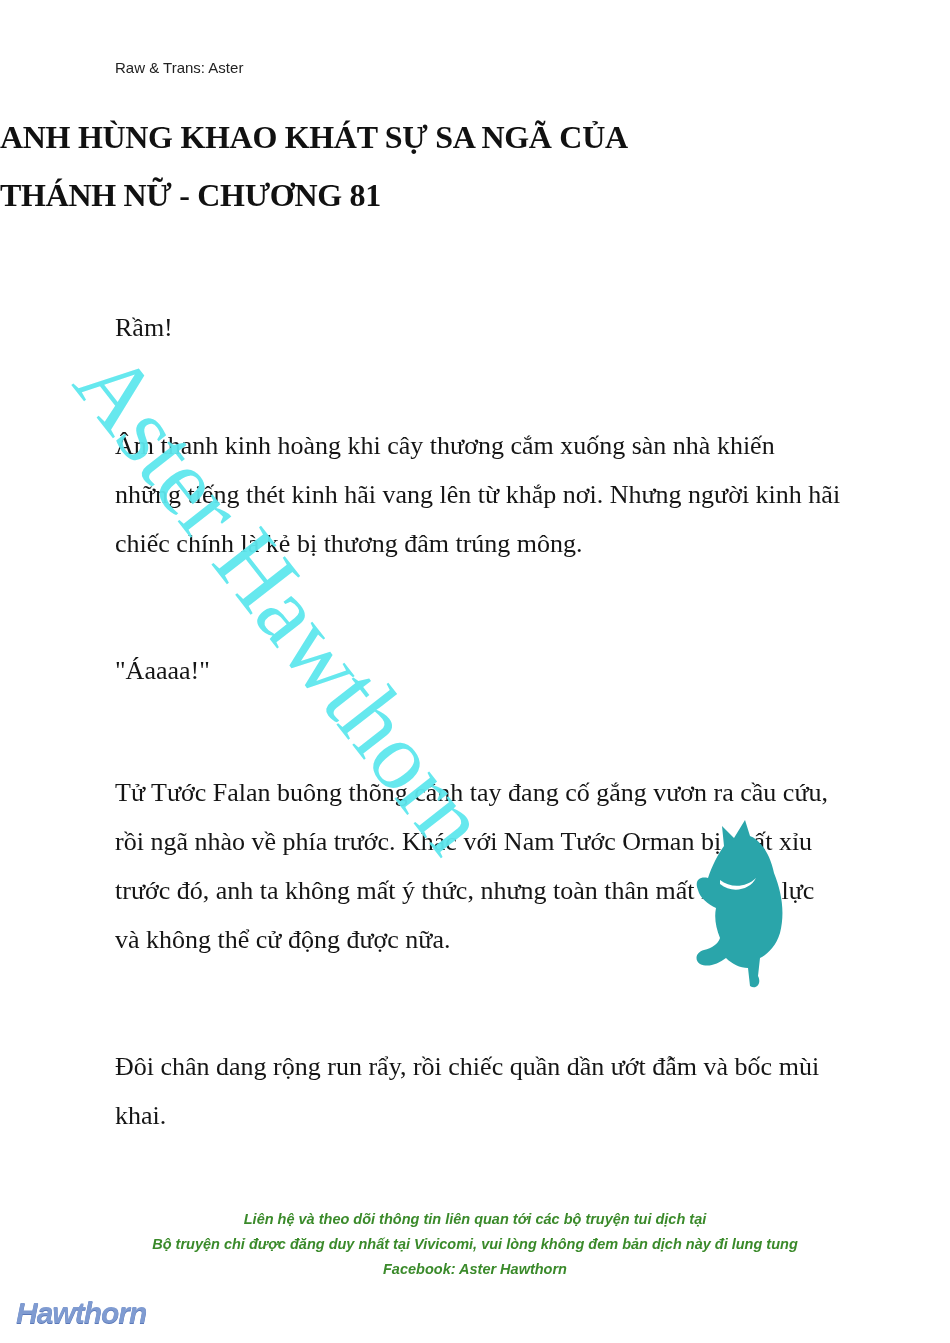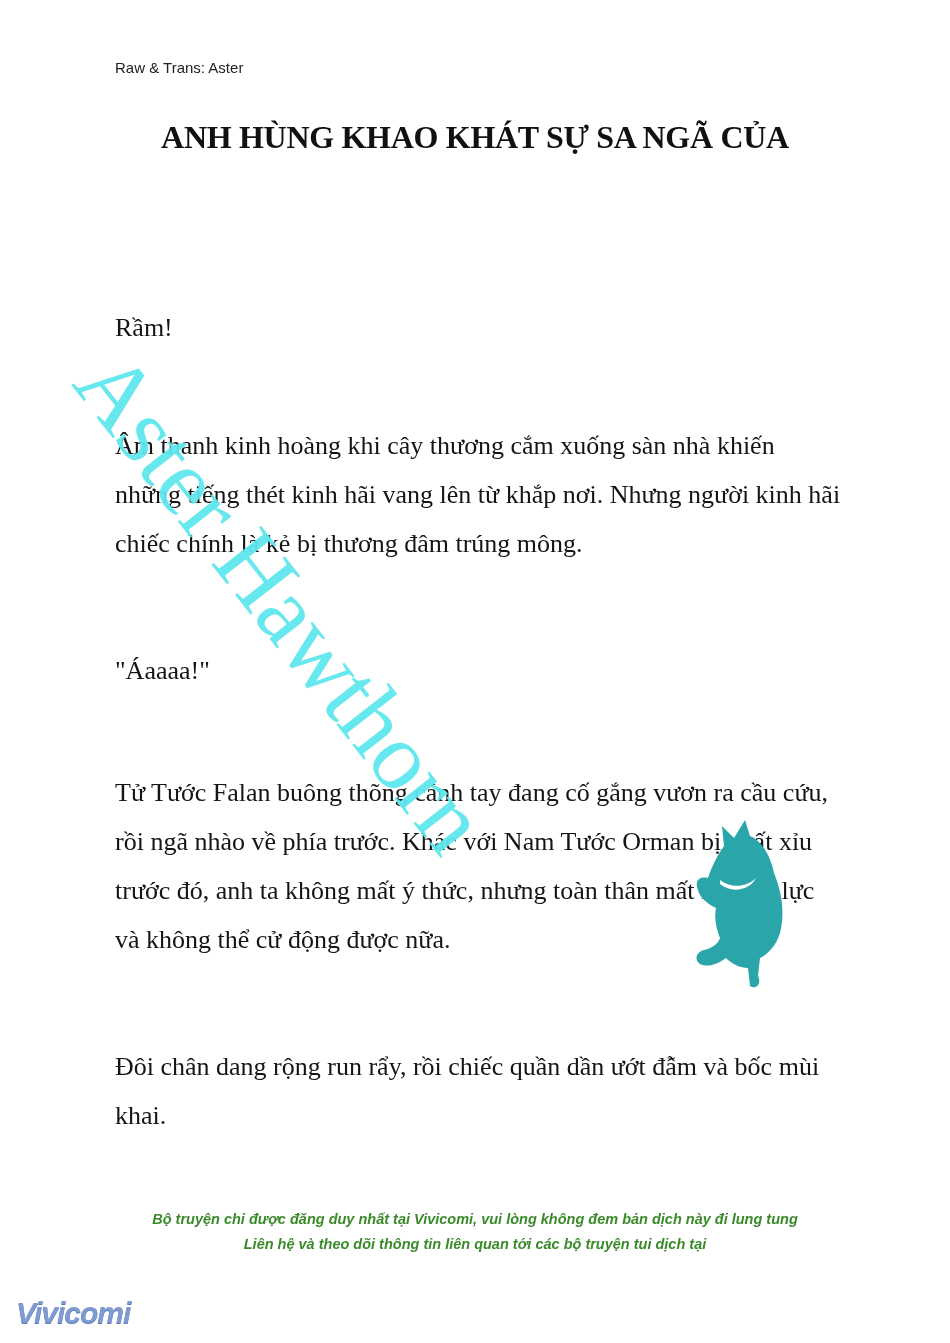--- a/index.html
+++ b/index.html
@@ -26,21 +26,21 @@
     top: 59px;
     font-family: "Liberation Sans", sans-serif;
     font-size: 15px;
     color: #222;
   }
   .title {
     position: absolute;
     left: 0;
     width: 950px;
     top: 108px;
-    text-align: center;
+    text-align: left;
     font-family: "Liberation Serif", serif;
     font-weight: bold;
     font-size: 32px;
     line-height: 58px;
     color: #111;
     letter-spacing: -0.3px;
   }
   .para {
     position: absolute;
     left: 115px;
@@ -106,34 +106,36 @@
 </style>
 </head>
 <body>
 
 <div class="page">
 
   <div class="credit">Raw &amp; Trans: Aster</div>
 
   <div class="title">
     <div>ANH HÙNG KHAO KHÁT SỰ SA NGÃ CỦA</div>
+    <div>THÁNH NỮ - CHƯƠNG 81</div>
   </div>
 
   <p class="para p1">Rầm!</p>
   <p class="para p2">Âm thanh kinh hoàng khi cây thương cắm xuống sàn nhà khiến những tiếng thét kinh hãi vang lên từ khắp nơi. Nhưng người kinh hãi chiếc chính là kẻ bị thương đâm trúng mông.</p>
   <p class="para p3">"Áaaaa!"</p>
   <p class="para p4">Tử Tước Falan buông thõng cánh tay đang cố gắng vươn ra cầu cứu, rồi ngã nhào về phía trước. Khác với Nam Tước Orman bị ngất xỉu trước đó, anh ta không mất ý thức, nhưng toàn thân mất hết sức lực và không thể cử động được nữa.</p>
   <p class="para p5">Đôi chân dang rộng run rẩy, rồi chiếc quần dần ướt đẫm và bốc mùi khai.</p>
 
   <div class="watermark">Aster Hawthorn</div>
 
   <svg class="cat" viewBox="0 0 100 175" xmlns="http://www.w3.org/2000/svg">
     <path fill="#2aa5aa" d="M55 2 L60 18 C70 22 80 35 84 55 C92 75 95 95 90 115 C86 128 78 136 70 140 L68 158 C72 166 66 172 60 168 L58 150 C50 150 42 146 36 140 C28 146 18 150 10 146 C4 142 6 134 14 132 C22 130 28 126 30 120 C26 110 24 100 26 90 C18 86 10 80 8 72 C4 62 10 58 18 60 C22 48 28 36 34 28 L32 8 L44 20 Z"></path>
     <path fill="#ffffff" d="M30 62 C40 70 56 70 66 60 C60 72 42 76 30 66 Z"></path>
   </svg>
 
   <div class="footer">
+    <div>Liên hệ và theo dõi thông tin liên quan tới các bộ truyện tui dịch tại</div>
     <div>Bộ truyện chỉ được đăng duy nhất tại Vivicomi, vui lòng không đem bản dịch này đi lung tung</div>
-    <div>Liên hệ và theo dõi thông tin liên quan tới các bộ truyện tui dịch tại</div>
+    <div>Facebook: Aster Hawthorn</div>
   </div>
 
-  <div class="logo">Vivicomi</div>
+  <div class="logo">Hawthorn</div>
 </div>
 
 </body></html>

